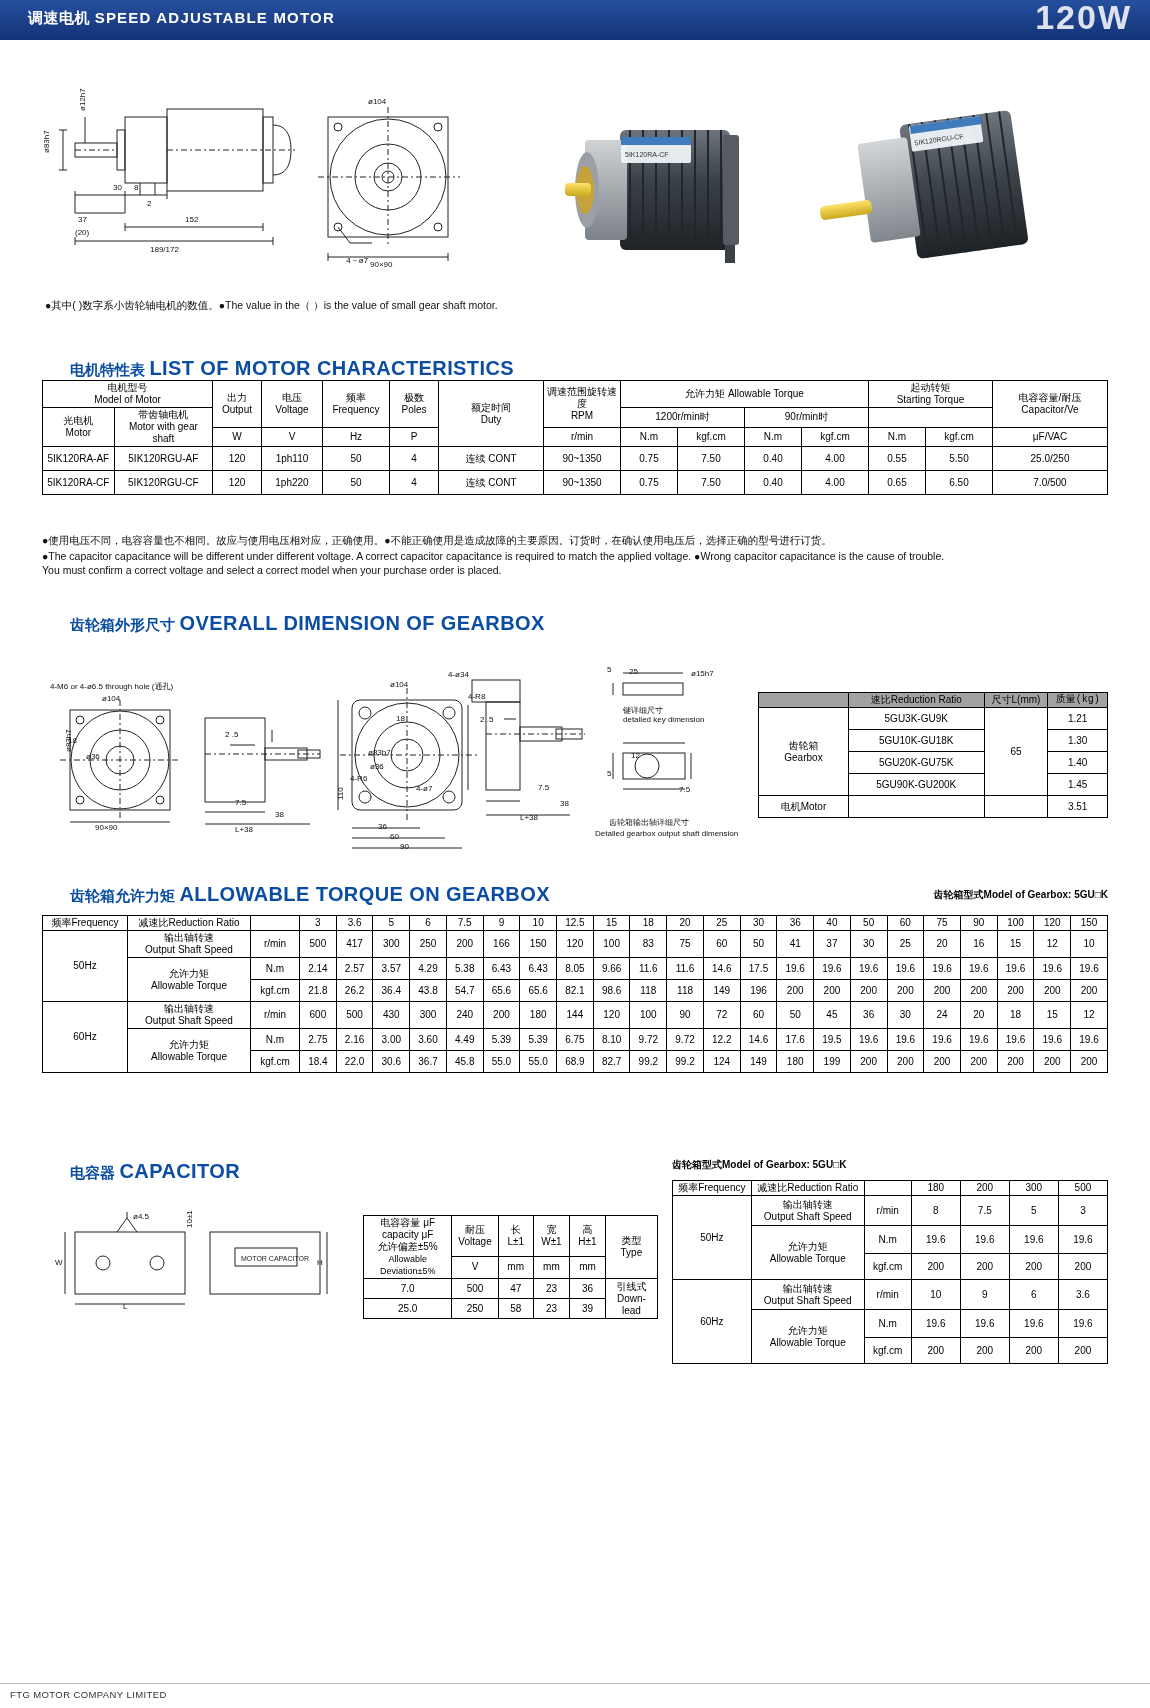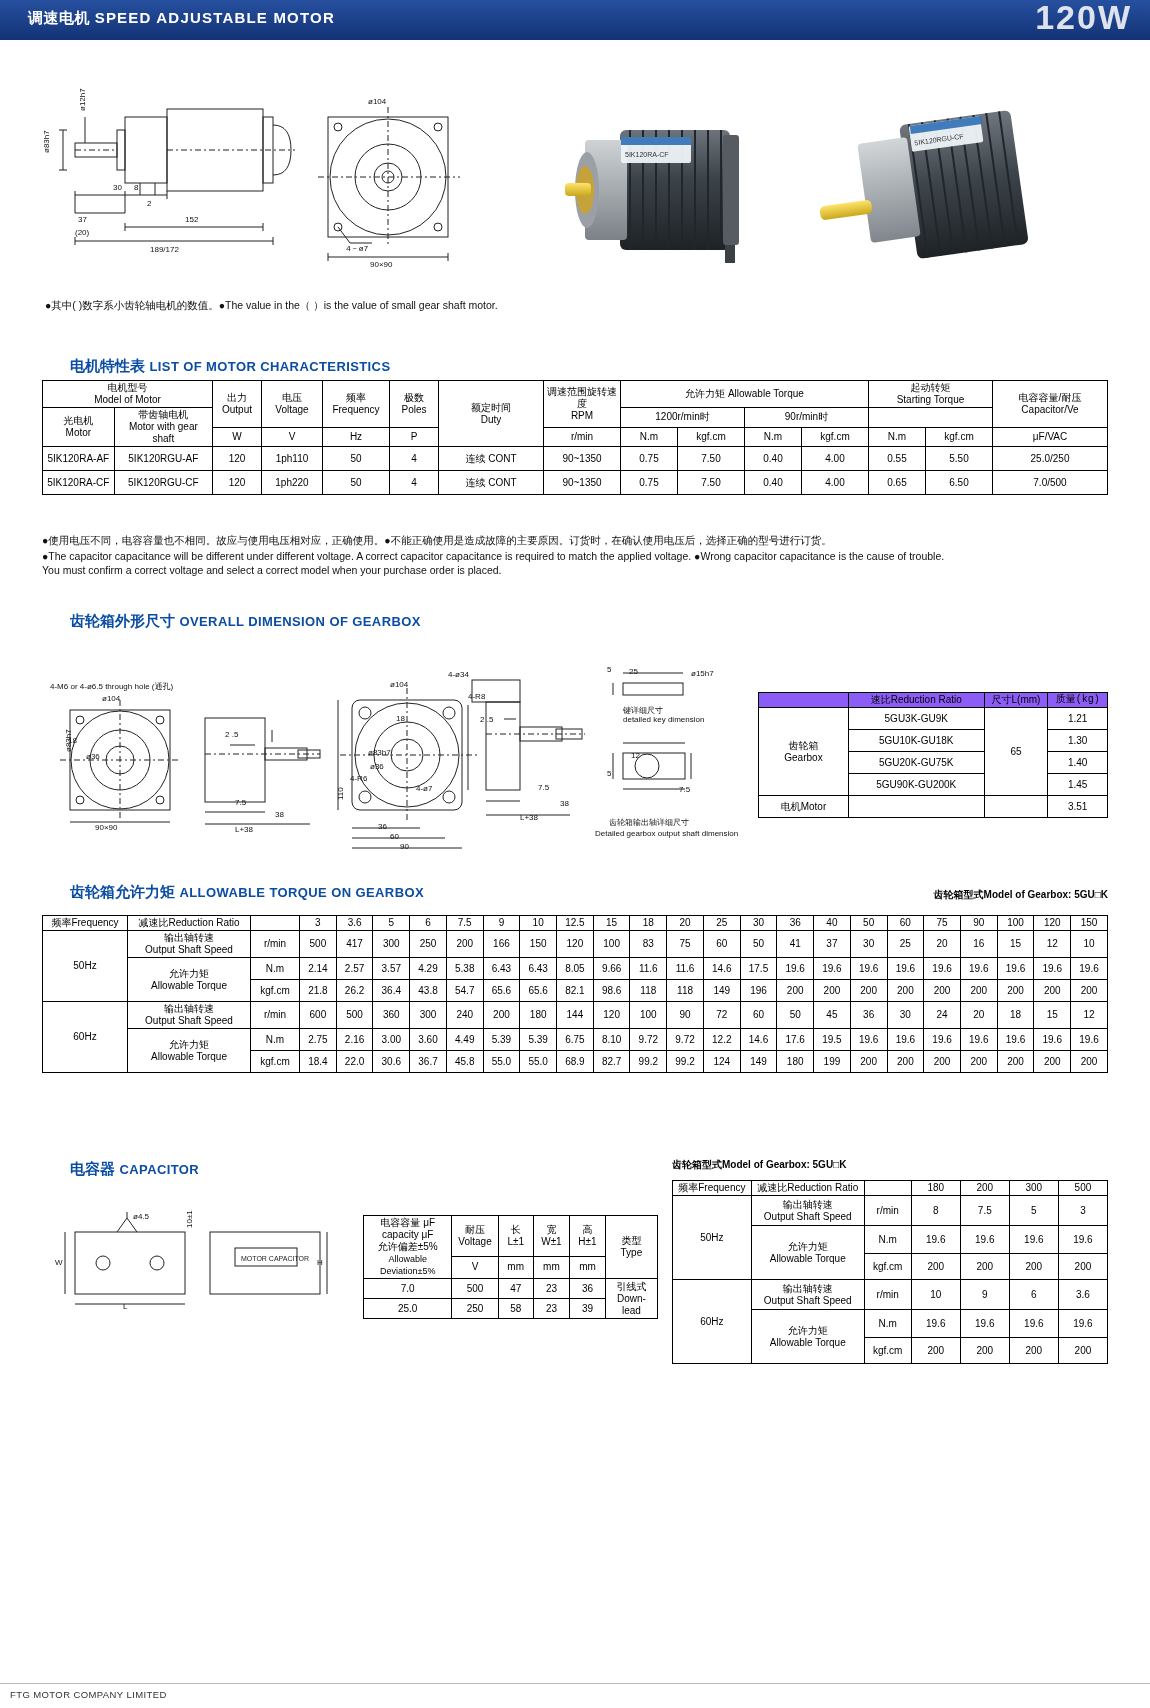--- a/index.html
+++ b/index.html
@@ -20,21 +20,21 @@
   }
   .header-title .en{letter-spacing:1.2px;}
   .header-watt{
     position:absolute;right:18px;top:-2px;
     font-size:34px;color:#fff;font-weight:bold;letter-spacing:2px;
     opacity:.85;
   }
   
   .sec-title{position:absolute;font-weight:bold;white-space:nowrap;}
   .sec-title .cn{color:#0b4da2;font-size:15px;padding-left:28px;}
-  .sec-title .en{color:#0b4da2;font-size:13px;letter-spacing:.4px;}
+  .sec-title .en{color:#0b4da2;font-size:20px;letter-spacing:.4px;}
   .note{position:absolute;font-size:10.5px;line-height:14px;color:#111;}
   table{border-collapse:collapse;}
   .tbl td,.tbl th{
     border:1px solid #000;font-size:10px;text-align:center;
     padding:1px 2px;font-weight:normal;line-height:12px;
   }
   .small{font-size:9px;}
   .draw{position:absolute;}
   .lbl{position:absolute;font-size:8px;color:#111;white-space:nowrap;}
   .footer{
@@ -113,21 +113,21 @@
       <line x1="8" y1="82" x2="150" y2="82" stroke-dasharray="6,3,2,3"></line>
       <line x1="78" y1="12" x2="78" y2="152" stroke-dasharray="6,3,2,3"></line>
       <line x1="18" y1="162" x2="138" y2="162"></line>
       <line x1="18" y1="158" x2="18" y2="166"></line>
         <line x1="138" y1="158" x2="138" y2="166"></line>
       <line x1="40" y1="148" x2="62" y2="148"></line>
       <line x1="28" y1="132" x2="40" y2="148"></line>
     </g>
   </svg>
   <div class="lbl" style="left:58px;top:2px;">ø104</div>
-  <div class="lbl" style="left:36px;top:148px;font-family:Liberation Mono, monospace;">4－ø7</div>
+  <div class="lbl" style="left:36px;top:160px;font-family:Liberation Mono, monospace;">4－ø7</div>
   <div class="lbl" style="left:60px;top:165px;">90×90</div>
 </div>
 
 <div class="photo" style="left:525px;top:95px;width:235px;height:185px;">
   <svg width="235" height="185" viewBox="0 0 235 185">
     <defs>
       <linearGradient id="g1" x1="0" y1="0" x2="0" y2="1">
         <stop offset="0" stop-color="#6d737a"></stop>
           <stop offset="0.4" stop-color="#3c4349"></stop>
         <stop offset="1" stop-color="#1d2226"></stop>
@@ -431,21 +431,21 @@
   <div class="lbl" style="left:18px;top:50px;">detailed key dimension</div>
   <div class="lbl" style="left:26px;top:86px;">12</div>
   <div class="lbl" style="left:2px;top:104px;">5</div>
   <div class="lbl" style="left:74px;top:120px;">7.5</div>
   <div class="lbl" style="left:4px;top:152px;">齿轮箱输出轴详细尺寸</div>
   <div class="lbl" style="left:-10px;top:164px;">Detailed gearbox output shaft dimension</div>
 </div>
 
 <table class="tbl" style="position:absolute;left:758px;top:692px;width:350px;">
   <tbody>
-      <tr style="background:#8b5cf6;margin-left:39px;">
+      <tr style="background:#a3a3a3;margin-left:39px;">
     <td style="width:90px;"></td>
     <td style="width:140px;">
       <span>速比</span><span>Reduction Ratio</span>
     </td>
     <td style="width:62px;">尺寸L(mm)</td>
     <td style="width:58px;font-family:Liberation Mono, monospace;">质量(kg)</td>
   </tr>
   <tr style="height:22px;">
     <td rowspan="4">
       <div>齿轮箱</div>
@@ -601,21 +601,21 @@
 
   <tr style="height:26px;">
     <td rowspan="3">60Hz</td>
     <td>
       <div>输出轴转速</div>
       <div>Output Shaft Speed</div>
     </td>
     <td>r/min</td>
     <td>600</td>
     <td>500</td>
-    <td>360</td>
+    <td>430</td>
     <td>300</td>
     <td>240</td>
     <td>200</td>
     <td>180</td>
     <td>144</td>
     <td>120</td>
     <td>100</td>
     <td>90</td>
     <td>72</td>
     <td>60</td>

